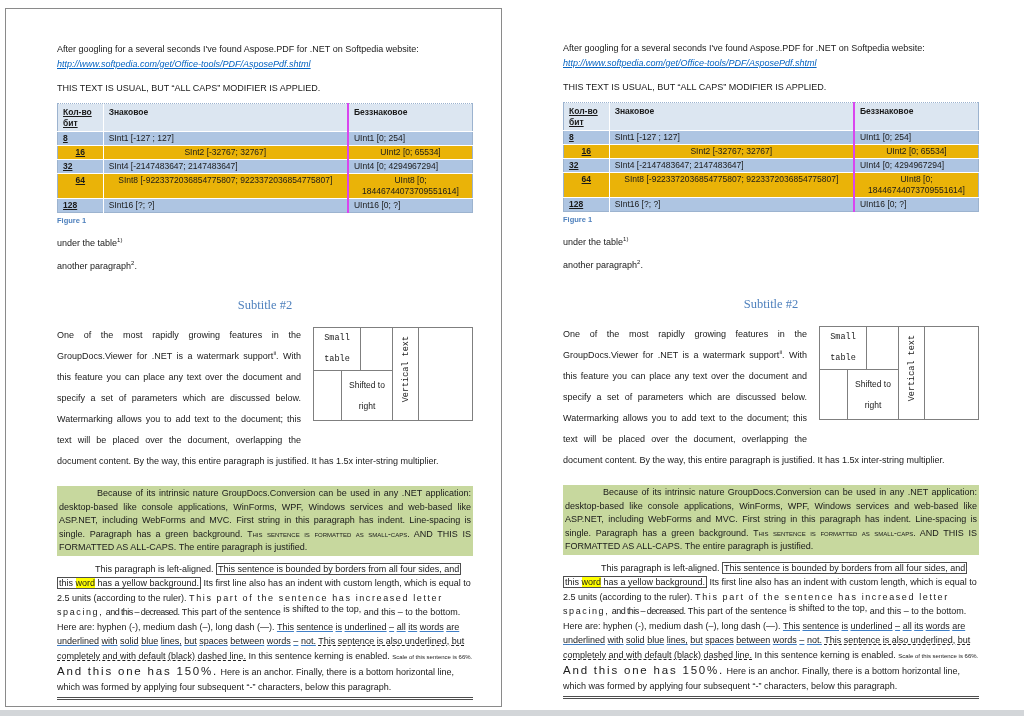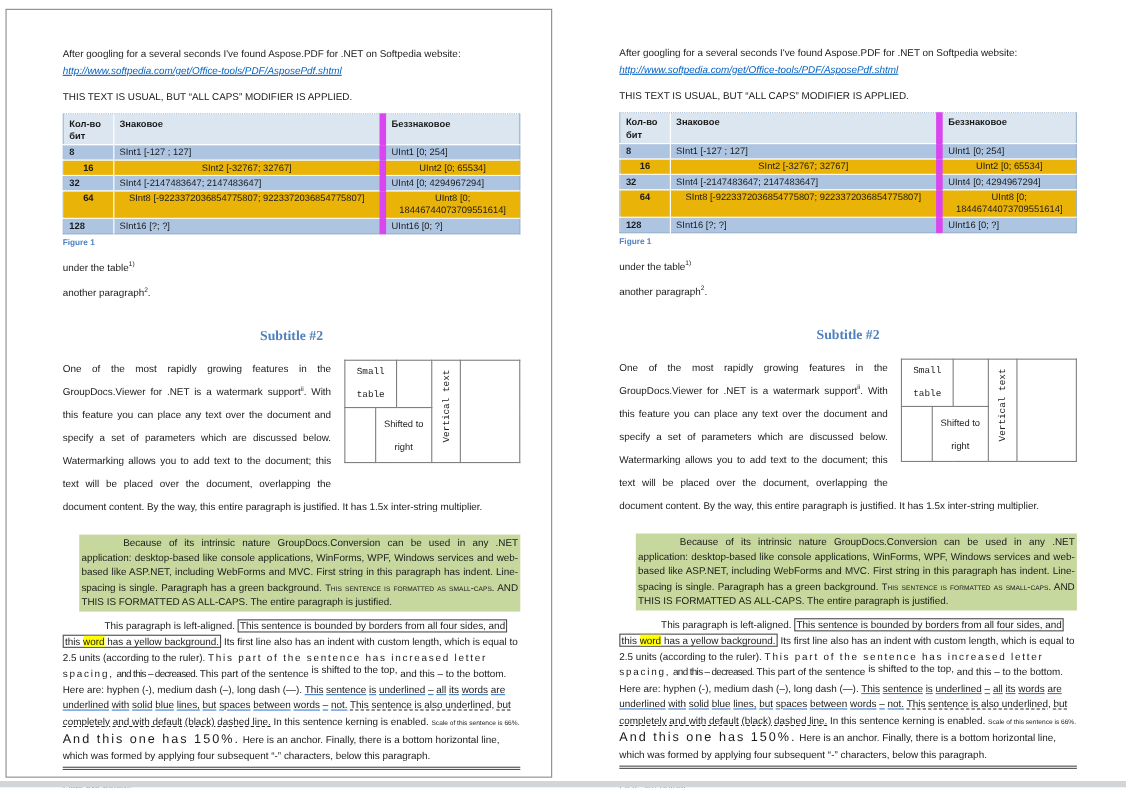--- a/index.html
+++ b/index.html
@@ -19,41 +19,41 @@
   .link { color:#0563c1; text-decoration:underline; cursor:pointer;font-style:italic; }
   .p-caps { margin-top:9px; line-height:14px; }
 
   table.num-table { width:100%; border-collapse:collapse; margin-top:8px; font-size:8.5px;
     border:1px solid #9cb3cf; border-top:1px dotted #9cb3cf; }
   table.num-table th, table.num-table td { padding:1px 5px; text-align:left; vertical-align:top; }
   table.num-table thead th { background:#dce6f1; font-weight:bold; line-height:11px; padding-top:3px; padding-bottom:2px; }
   table.num-table tbody tr.dark  td { background:#aec5e2; }
   table.num-table tbody tr.light td { background:#eab308;text-align:center; }
   table.num-table tbody td { border-top:1px solid #ffffff; line-height:11px; }
-  table.num-table .c1 { width:11%; border-right:1px solid #ffffff; font-weight:bold; }
-  table.num-table .c2 { width:59%; border-right:6px solid #d946ef; }
+  table.num-table .c1 { width:11%; border-right:1px solid #ffffff; font-weight:bold;text-decoration:underline; }
+  table.num-table .c2 { width:59%; border-right:2px solid #d946ef; }
   table.num-table .c3 { width:30%;margin-top:16px; }
 
   .caption { color:#4f81bd; font-weight:bold; font-size:7.5px; margin:3px 0 0; }
   .p-under { margin-top:13px; }
   .p-another { margin-top:13px; }
   sup.fn { font-size:6px; vertical-align:super; line-height:0; }
 
-  .subtitle { margin-top:27px; text-align:center; color:#4f81bd; font-weight:bold;
+  .subtitle { margin-top:27px; text-align:center; color:#4f81bd; font-weight:normal;
     font-family:"Liberation Serif", serif; font-size:12.5px; }
 
   .p-watermark { margin-top:12px; text-align:justify; line-height:21px; }
   table.small-table { float:right; margin:2px 0 20px 12px; border-collapse:collapse; font-size:8.5px; }
   table.small-table td { border:1px solid #7f7f7f; text-align:center; vertical-align:middle; padding:0 2px; }
   table.small-table .ca{width:23px;} .cb{width:46px;} .cc{width:27px;} .cd{width:21px;} .ce{width:49px;}
   table.small-table tr.r1 td { height:16px;font-family:Liberation Mono, monospace; }
   table.small-table tr.r2 td { height:49px; }
   .vert { writing-mode:vertical-rl; transform:rotate(180deg); white-space:nowrap; line-height:10px; }
 
-  .green { background:#c7d89e; text-align:justify; text-indent:38px; line-height:13.5px; margin-top:14px; padding:1px 2px;margin-left:15px; }
+  .green { background:#c7d89e; text-align:justify; text-indent:38px; line-height:13.5px; margin-top:14px; padding:1px 2px; }
   .sc { font-variant:small-caps; font-size:8.5px; }
 
   .complex { margin-top:6px; line-height:14.5px; text-indent:38px; text-align:left;
     border-bottom:3px double #4d4d4d; padding-bottom:3px; }
   .boxed { border:1px solid #4d4d4d; padding:0 1px; box-decoration-break:clone; -webkit-box-decoration-break:clone; }
   .hl-yellow { background:#ffff00; }
   .spaced { letter-spacing:1.6px; }
   .condensed { letter-spacing:-0.6px; }
   .raised { position:relative; top:-3px; }
   .lowered { position:relative; top:0; }

